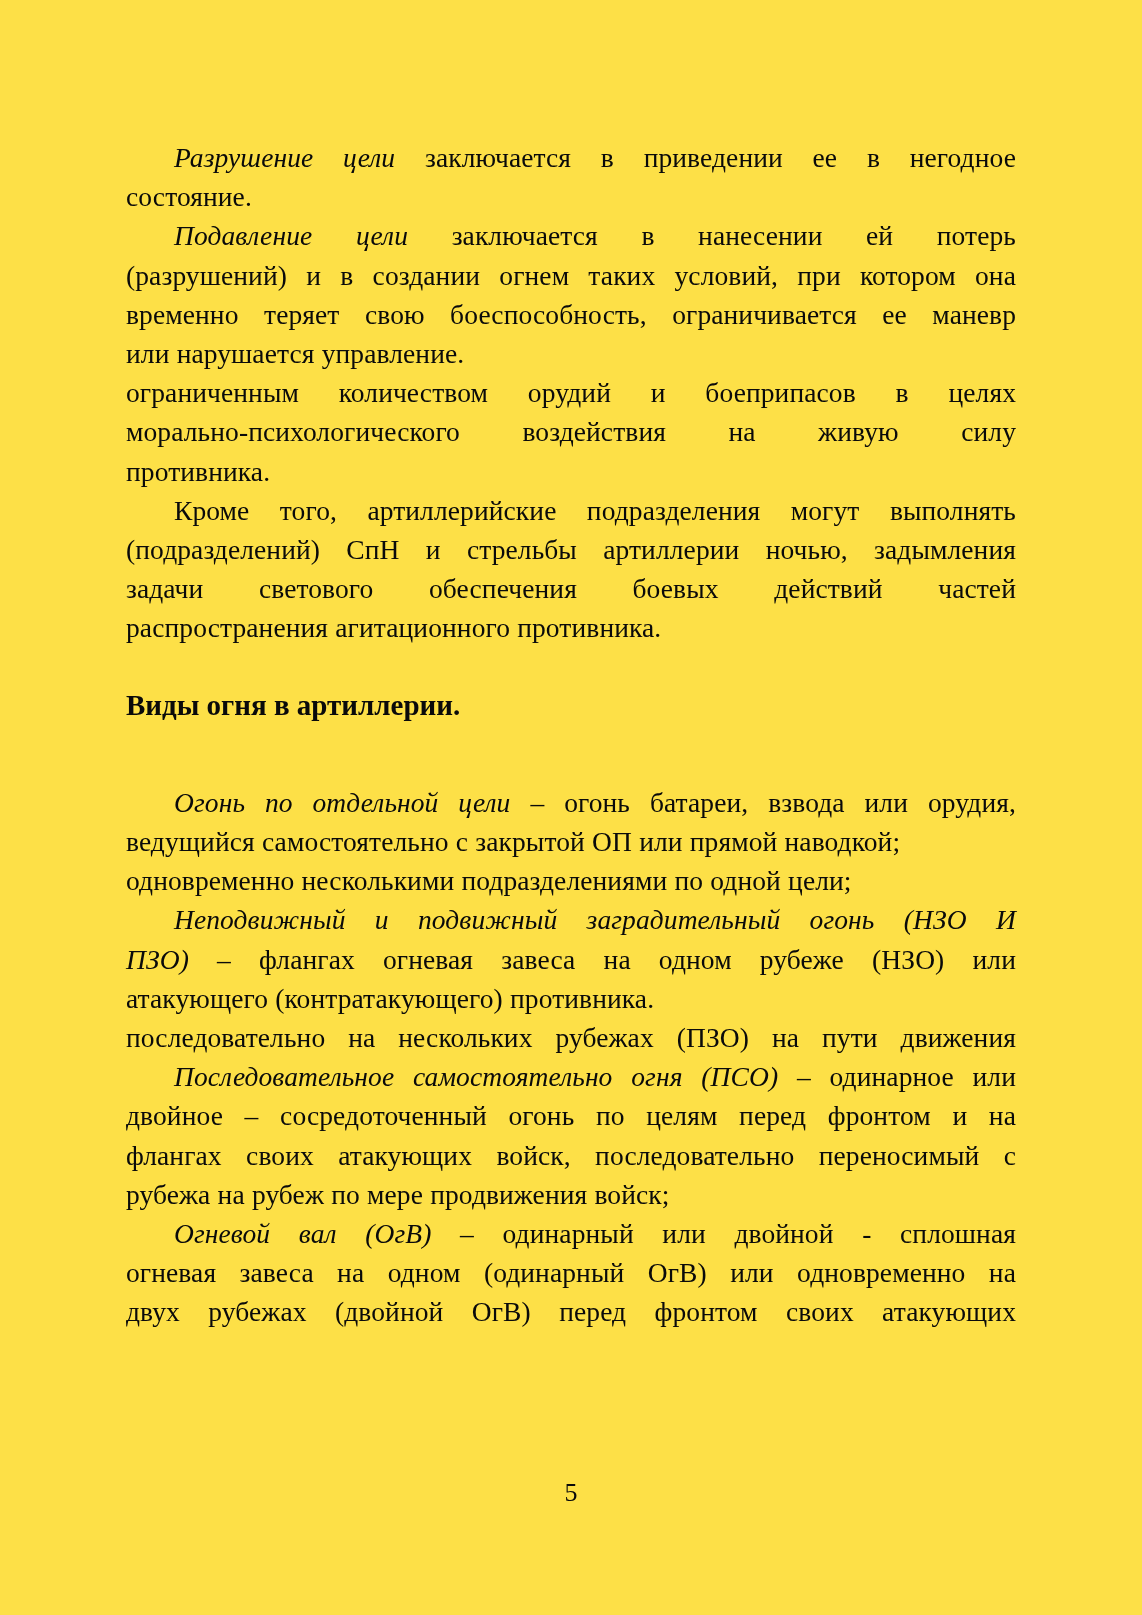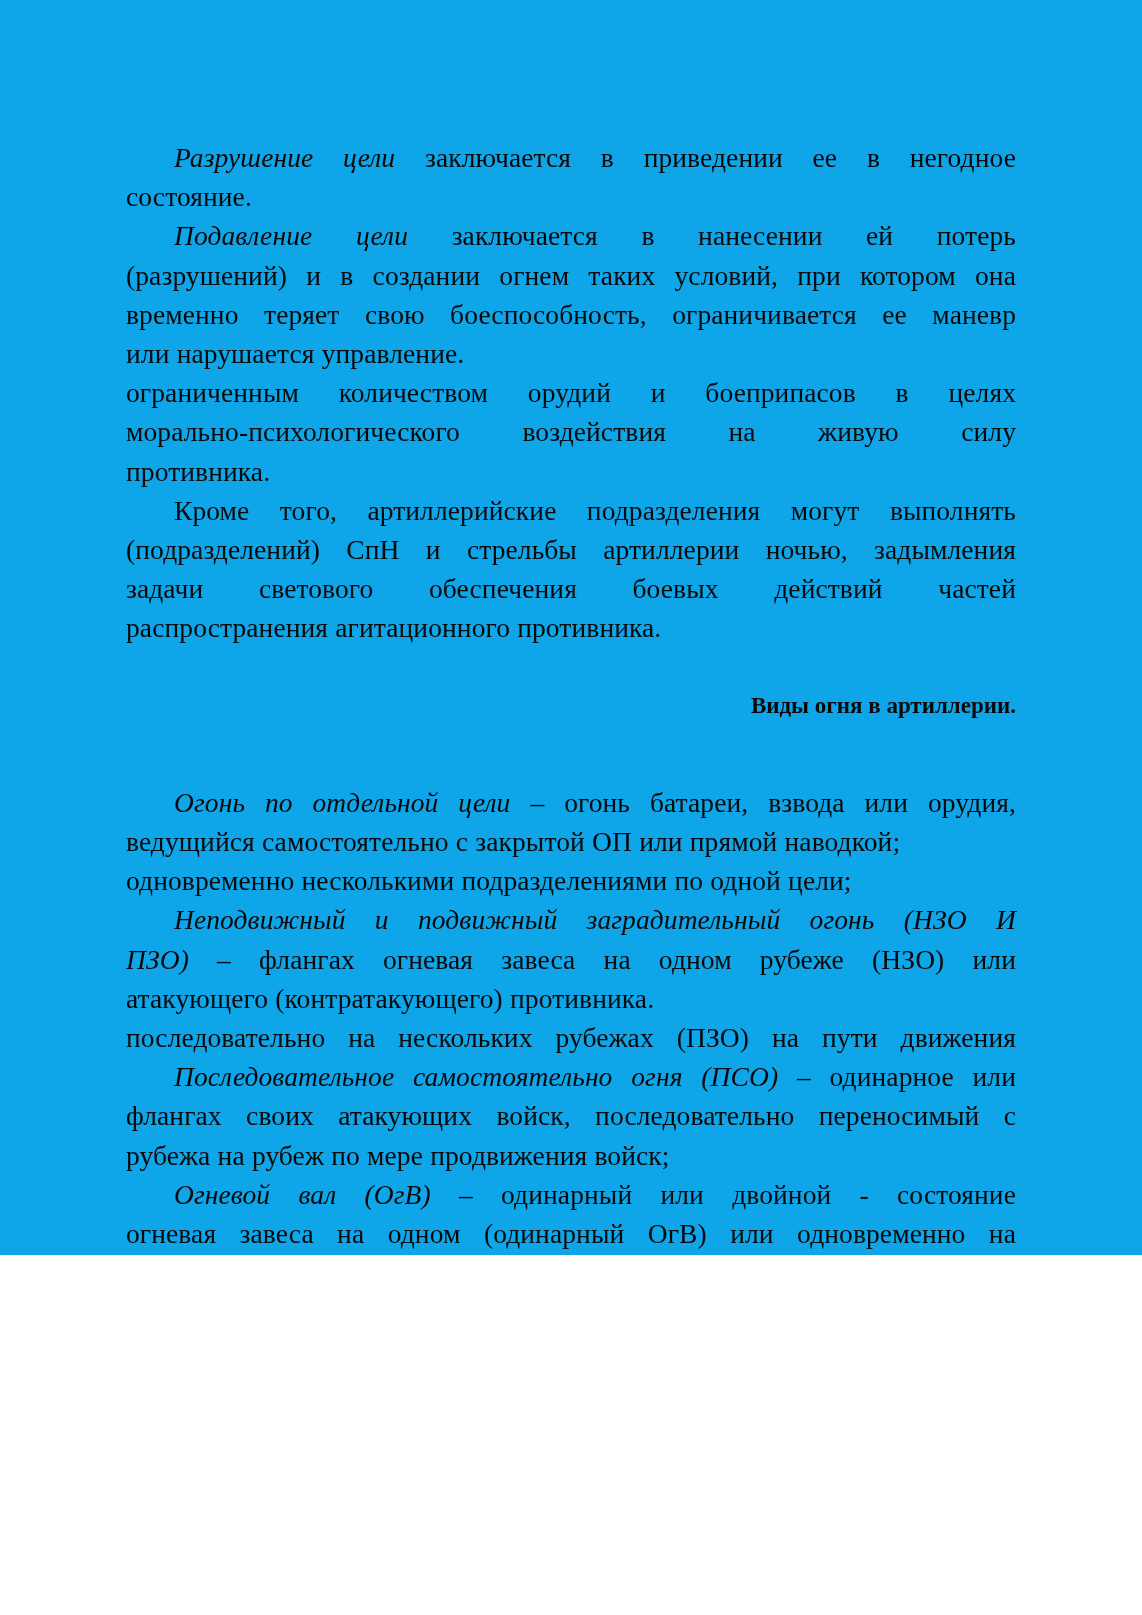--- a/index.html
+++ b/index.html
@@ -8,22 +8,22 @@
     padding: 0;
     background: #ffffff;
   }
   body {
     font-family: "Liberation Serif", "DejaVu Serif", serif;
     color: #0a0a0a;
   }
   .page {
     position: relative;
     width: 1142px;
-    height: 1255px;
-    background: #0ea5e9;
+    height: 1615px;
+    background: #fde047;
     overflow: hidden;
     box-sizing: border-box;
   }
   .text-block {
     position: absolute;
     left: 126px;
     top: 138px;
     width: 890px;
   }
   p.para {
@@ -36,23 +36,23 @@
     letter-spacing: 0.1px;
     word-spacing: 0.2px;
     hyphens: none;
   }
   p.para .lead {
     font-style: italic;
   }
   
   .heading {
     margin: 0;
-    text-align: right;
+    text-align: left;
     font-weight: bold;
-    font-size: 23px;
+    font-size: 29px;
     line-height: 39.2px;
     text-indent: 0;
   }
   .gap-before-heading { height: 38px; }
   .gap-after-heading  { height: 58px; }
 
   .folio {
     position: absolute;
     left: 0;
     right: 0;
@@ -122,26 +122,27 @@
 
     <p class="para">
       <span class="jline first lead">Неподвижный и подвижный заградительный огонь (НЗО И</span>
       <span class="jline"><span class="lead">ПЗО)</span> <span>– флангах огневая завеса на одном рубеже (НЗО) или</span></span>
       <span class="jline last">атакующего (контратакующего) противника.</span>
       <span class="jline">последовательно на нескольких рубежах (ПЗО) на пути движения</span>
     </p>
 
     <p class="para">
       <span class="jline first"><span class="lead">Последовательное самостоятельно огня (ПСО)</span> <span>– одинарное или</span></span>
+      <span class="jline">двойное – сосредоточенный огонь по целям перед фронтом и на</span>
       <span class="jline">флангах своих атакующих войск, последовательно переносимый с</span>
       <span class="jline last">рубежа на рубеж по мере продвижения войск;</span>
     </p>
 
     <p class="para">
-      <span class="jline first"><span class="lead">Огневой вал (ОгВ)</span> <span>– одинарный или двойной - состояние</span></span>
+      <span class="jline first"><span class="lead">Огневой вал (ОгВ)</span> <span>– одинарный или двойной - сплошная</span></span>
       <span class="jline">огневая завеса на одном (одинарный ОгВ) или одновременно на</span>
       <span class="jline">двух рубежах (двойной ОгВ) перед фронтом своих атакующих</span>
     </p>
 
   </div>
 
   <div class="folio">5</div>
 
 </div>
 

